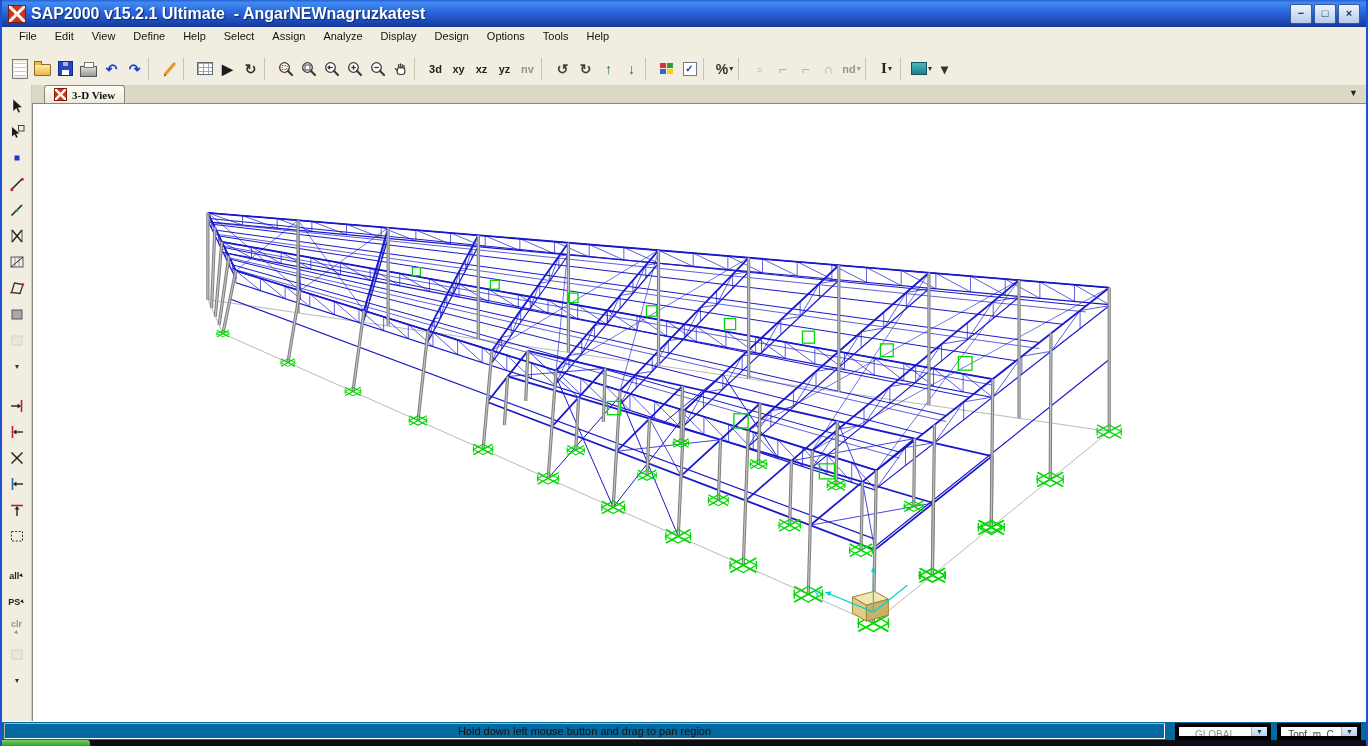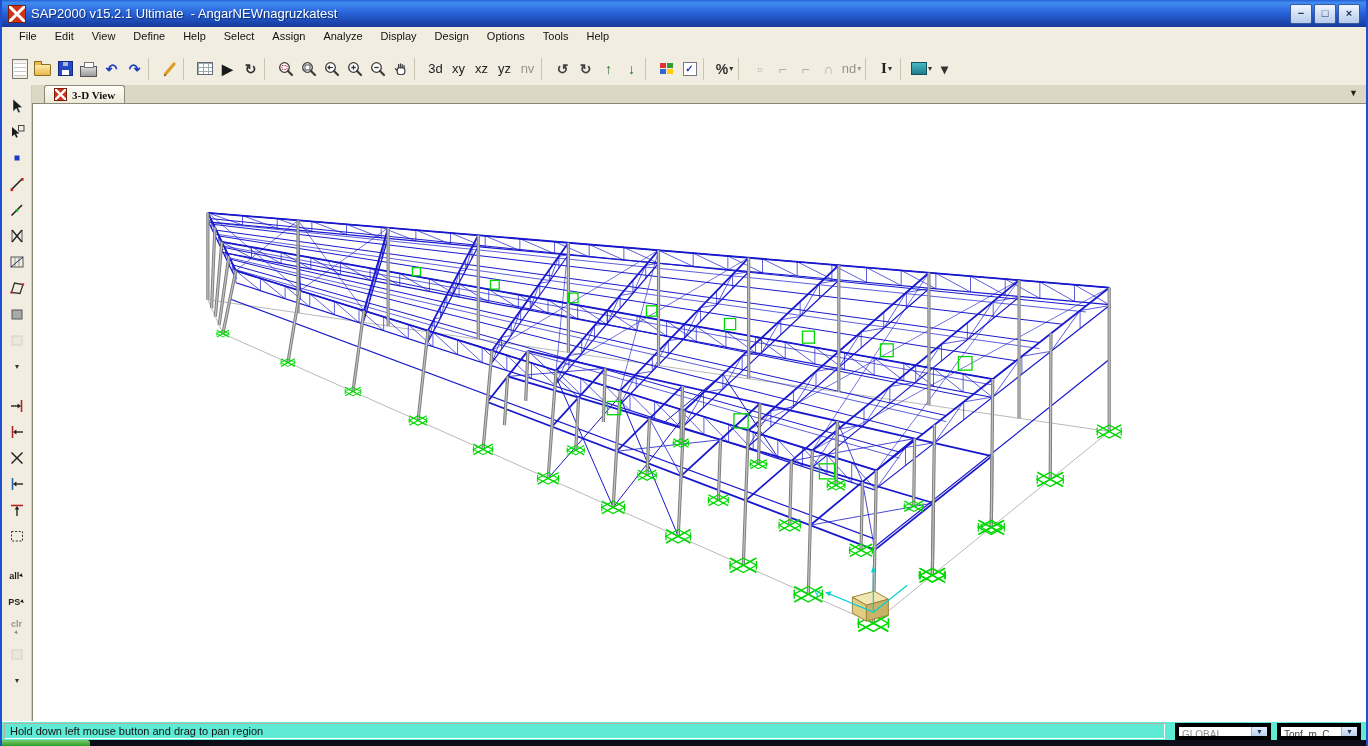--- a/index.html
+++ b/index.html
@@ -5,38 +5,38 @@
   html,body{margin:0;padding:0;width:1368px;height:746px;overflow:hidden;
     font-family:"Liberation Sans",sans-serif;background:#ece9d8;}
   #app{position:absolute;inset:0;border-left:2px solid #1e50d0;border-right:2px solid #1e50d0;box-sizing:border-box;background:#ece9d8;}
 
   
   .titlebar{position:absolute;left:0;top:0;right:0;height:27px;display:flex;align-items:center;
     background:linear-gradient(180deg,#2560d6 0%,#418cf0 10%,#2a66dd 45%,#15389b 100%);padding:0 4px;}
   .app-icon{width:16px;height:16px;margin:0 5px 0 2px;background:#d23418;border:1px solid #7c1d0c;flex:0 0 auto;
     background-image:linear-gradient(45deg,transparent 42%,#fff 45%,#fff 55%,transparent 58%),
                      linear-gradient(135deg,transparent 42%,#fff 45%,#fff 55%,transparent 58%);}
-  .title-text{color:#fff;font-weight:normal;font-size:13px;white-space:pre;text-shadow:1px 1px 1px #0a2a6a;flex:1;overflow:hidden;}
+  .title-text{color:#fff;font-weight:bold;font-size:16px;white-space:pre;text-shadow:1px 1px 1px #0a2a6a;flex:1;overflow:hidden;}
   .win-btns{display:flex;gap:2px;margin-right:2px;}
   .wbtn{width:20px;height:18px;border:1px solid #3b5a9b;border-radius:2px;background:linear-gradient(#eef4fe,#b7cbec);
     color:#16325c;font-size:11px;font-weight:bold;display:flex;align-items:center;justify-content:center;line-height:1;}
 
   
   .menubar{position:absolute;left:0;top:27px;right:0;height:25px;background:#f1eee1;border-bottom:1px solid #d9d5c2;
     display:flex;padding-left:8px;}
   .menu-item{padding:3px 9px;font-size:11px;color:#111;}
 
   
   .toolbar{position:absolute;left:0;top:52px;right:0;height:33px;background:#f1eee1;border-bottom:1px solid #cfcbb8;
     display:flex;align-items:center;padding-left:6px;}
   .tbtn{width:23px;height:23px;display:flex;align-items:center;justify-content:center;flex:0 0 auto;}
   .tbtn.grayed{opacity:.45;}
   .tsep{width:6px;height:22px;border-left:1px solid #c9c5b2;margin:0 3px 0 2px;flex:0 0 auto;}
   .tglyph{font-size:14px;font-weight:bold;line-height:1;}
-  .tlabel{font-size:13px;font-weight:normal;color:#222;}
+  .tlabel{font-size:11px;font-weight:bold;color:#222;}
   .drop{font-size:8px;color:#333;margin-left:1px;}
   .i-page{width:12px;height:14px;background:#fff;border:1px solid #777;display:block;
     background-image:repeating-linear-gradient(to bottom,transparent 0 3px,#c9c9c9 3px 4px);background-clip:content-box;padding:2px 1px;}
   .i-folder{width:15px;height:10px;background:linear-gradient(#ffe9a8,#e8b84b);border:1px solid #8a6d1f;border-radius:1px;position:relative;margin-top:3px;display:block;}
   .i-folder::before{content:"";position:absolute;top:-4px;left:-1px;width:6px;height:3px;background:#e8b84b;border:1px solid #8a6d1f;border-bottom:none;border-radius:1px 1px 0 0;}
   .i-floppy{width:13px;height:13px;background:#2748c4;border:1px solid #122a7a;position:relative;display:block;}
   .i-floppy::before{content:"";position:absolute;left:3px;bottom:0;width:7px;height:5px;background:#fff;}
   .i-floppy::after{content:"";position:absolute;left:4px;top:0;width:5px;height:4px;background:#aeb8d8;}
   .i-printer{width:15px;height:9px;background:linear-gradient(#ddd,#999);border:1px solid #555;position:relative;margin-top:5px;display:block;}
   .i-printer::before{content:"";position:absolute;left:3px;top:-5px;width:8px;height:4px;background:#fff;border:1px solid #777;}
@@ -64,21 +64,21 @@
   .tab-icon{width:11px;height:11px;background:#d23418;border:1px solid #7c1d0c;display:inline-block;
     background-image:linear-gradient(45deg,transparent 40%,#fff 44%,#fff 56%,transparent 60%),
                      linear-gradient(135deg,transparent 40%,#fff 44%,#fff 56%,transparent 60%);}
   .strip-caret{position:absolute;right:8px;top:3px;font-size:9px;color:#222;}
 
   
   .canvas{position:absolute;left:30px;top:103px;right:0;bottom:24px;background:#fff;border-top:1px solid #8a8878;border-left:1px solid #8a8878;}
   .canvas svg{position:absolute;inset:0;width:100%;height:100%;}
 
   
-  .statusbar{position:absolute;left:0;right:0;bottom:6px;height:18px;background:#5eead4;display:flex;align-items:center;border-top:1px solid #fff;}
+  .statusbar{position:absolute;left:0;right:0;bottom:6px;height:18px;background:#0369a1;display:flex;align-items:center;border-top:1px solid #fff;text-align:center;}
   .status-cell{flex:1;height:14px;margin-left:2px;margin-right:10px;font-size:11px;line-height:14px;padding:1px 6px;color:#111;
     box-shadow:inset 1px 1px 0 #b5b1a0, inset -1px -1px 0 #fff;}
   .combo{display:flex;align-items:stretch;width:96px;height:17px;border:4px solid #000000;background:#fff;margin-right:6px;box-sizing:border-box;}
   .combo .val{flex:1;font-size:10px;padding:2px 3px;color:#8a8a8a;white-space:nowrap;overflow:hidden;}
   .combo.units{width:84px;margin-right:5px;}
   .combo.units .val{color:#444;}
   .cbtn{width:15px;display:flex;align-items:center;justify-content:center;font-size:7px;color:#234;
     background:linear-gradient(#e7f0fd,#bad0ef);border-left:1px solid #9ab2d4;}
 
   

